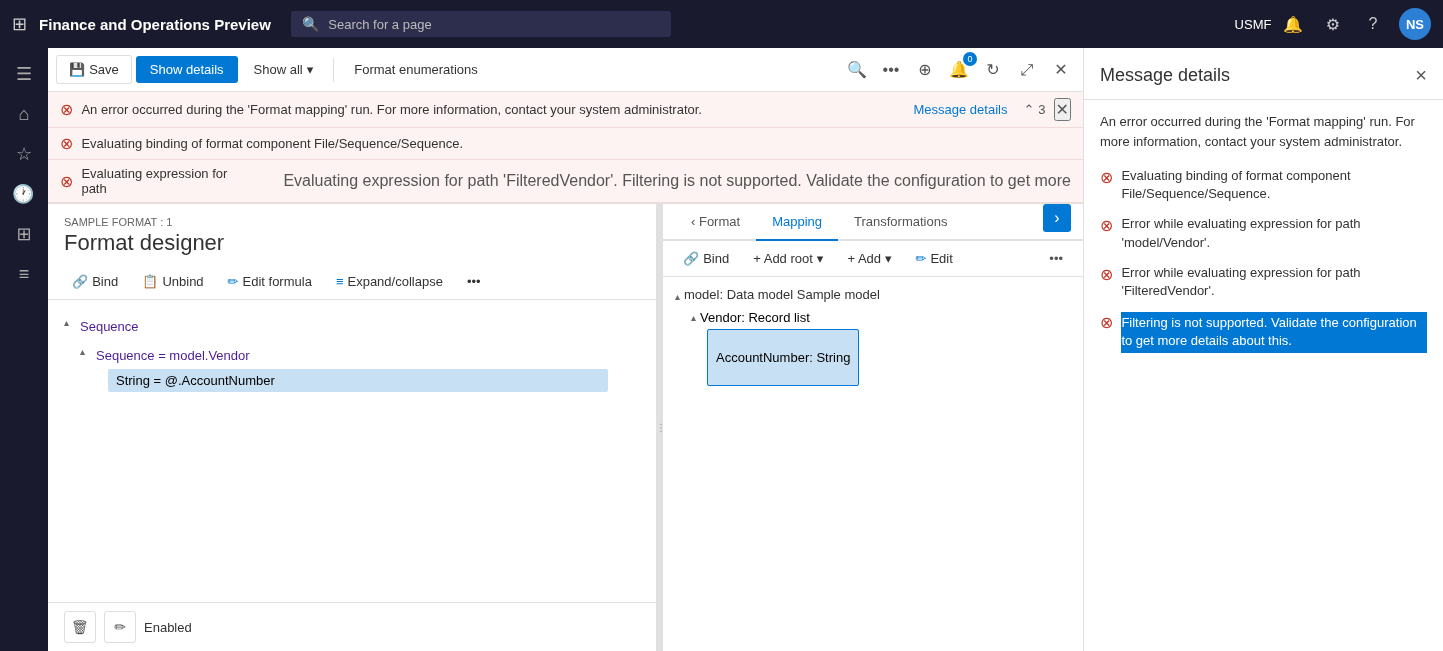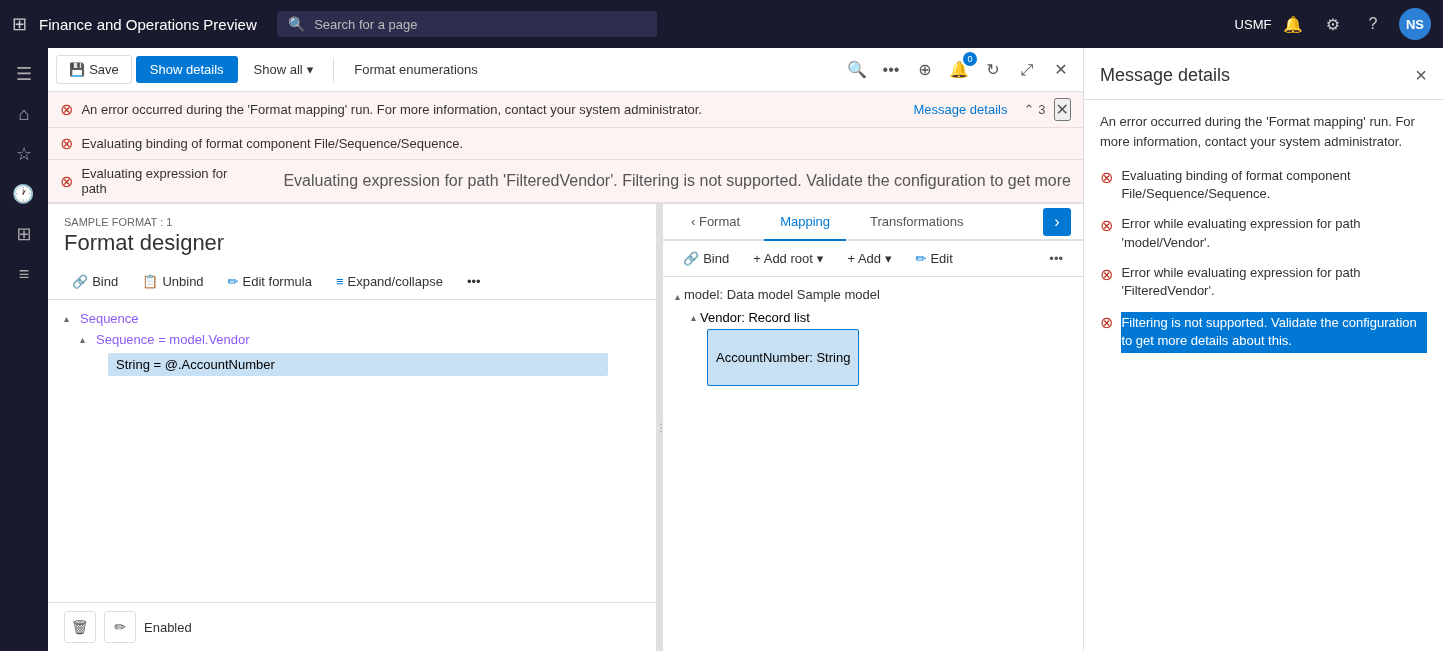--- a/index.html
+++ b/index.html
@@ -4,21 +4,21 @@
   <style>
     * { box-sizing: border-box; margin: 0; padding: 0; font-family: 'Segoe UI', Arial, sans-serif; }
     body { width: 1443px; height: 651px; overflow: hidden; background: #f3f2f1; }
 
     
     .top-nav {
       display: flex; align-items: center; background: #1a1a2e; height: 48px;
       padding: 0 12px; gap: 8px; color: white;
     }
     .top-nav .grid-icon { color: #ccc; font-size: 18px; margin-right: 4px; cursor: pointer; }
-    .top-nav .app-title { font-size: 15px; font-weight: 400; color: white; white-space: nowrap; margin-right: 12px; }
+    .top-nav .app-title { font-size: 15px; font-weight: 700; color: white; white-space: nowrap; margin-right: 12px; }
     .search-bar {
       display: flex; align-items: center; background: #2d2d4e; border-radius: 3px;
       padding: 5px 12px; flex: 1; max-width: 380px; gap: 8px; color: #bbb; font-size: 14px;
     }
     .search-bar .search-icon { color: #bbb; }
     .nav-right { display: flex; align-items: center; gap: 12px; margin-left: auto; }
     .nav-icon { color: #ccc; font-size: 16px; cursor: pointer; width: 28px; height: 28px; display:flex;align-items:center;justify-content:center; }
     .nav-avatar {
       width: 32px; height: 32px; border-radius: 50%; background: #2b7fd4;
       display: flex; align-items: center; justify-content: center; color: white; font-size: 13px; font-weight: 600;
@@ -112,33 +112,33 @@
     .dt-btn {
       display: flex; align-items: center; gap: 4px; padding: 4px 8px;
       border: none; background: transparent; cursor: pointer; font-size: 13px; color: #333;
       border-radius: 3px;
     }
     .dt-btn .icon { color: #0078d4; }
 
     .format-tree { padding: 8px 16px; font-size: 13px; }
     .tree-item { display: flex; align-items: center; gap: 4px; padding: 3px 0; }
     .tree-arrow { color: #666; font-size: 10px; width: 12px; }
-    .tree-label { color: #8b5cf6; }
+    .tree-label { color: #4c1d95; margin-top: 8px; }
     .tree-indent-1 { margin-left: 16px; }
     .tree-indent-2 { margin-left: 44px; }
     .tree-selected { background: #c7e0f4; padding: 4px 8px; border-radius: 2px; width: calc(100% - 32px); }
 
     
     .designer-right {
       width: 420px; background: white; display: flex; flex-direction: column; overflow: hidden;
     }
 
     .mapping-tabs {
-      display: flex; align-items: center; border-bottom: 2px solid #e0e0e0; padding: 0 12px;
-      gap: 8px;
+      display: flex; border-bottom: 2px solid #e0e0e0; padding: 0 12px;
+      gap: 0;
     }
     .mapping-tab {
       padding: 10px 16px; font-size: 13px; cursor: pointer; color: #555;
       border-bottom: 2px solid transparent; margin-bottom: -2px; white-space: nowrap;
     }
     .mapping-tab.active { color: #0078d4; border-bottom-color: #0078d4; font-weight: 500; }
     .mapping-nav-btn {
       margin-left: auto; width: 28px; height: 28px; background: #0078d4; color: white;
       border: none; cursor: pointer; border-radius: 3px; font-size: 16px;
       display: flex; align-items: center; justify-content: center;

